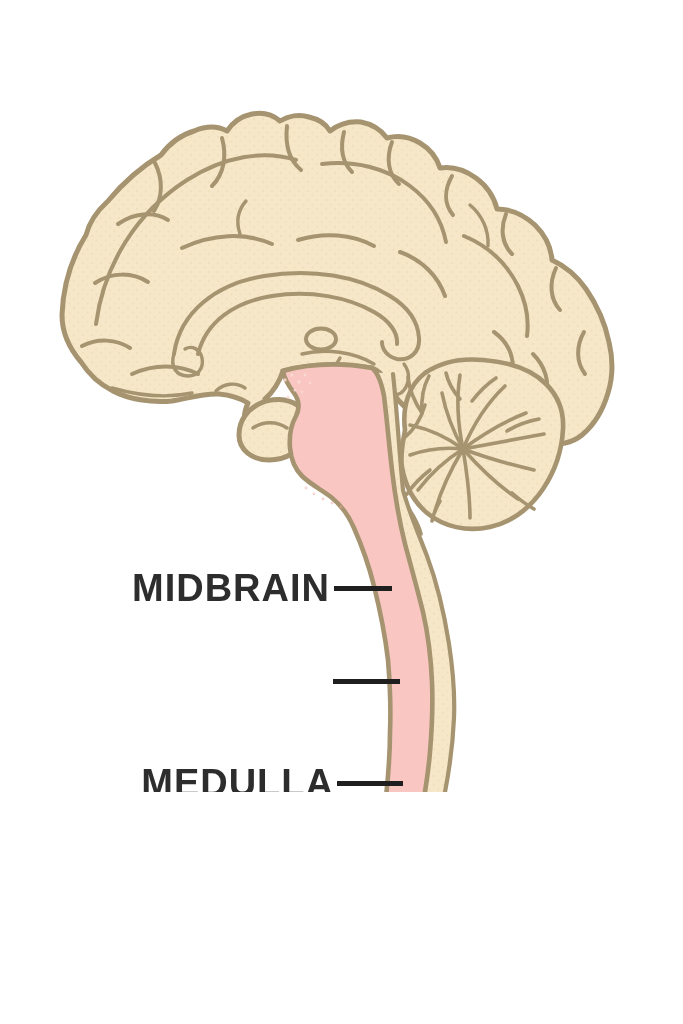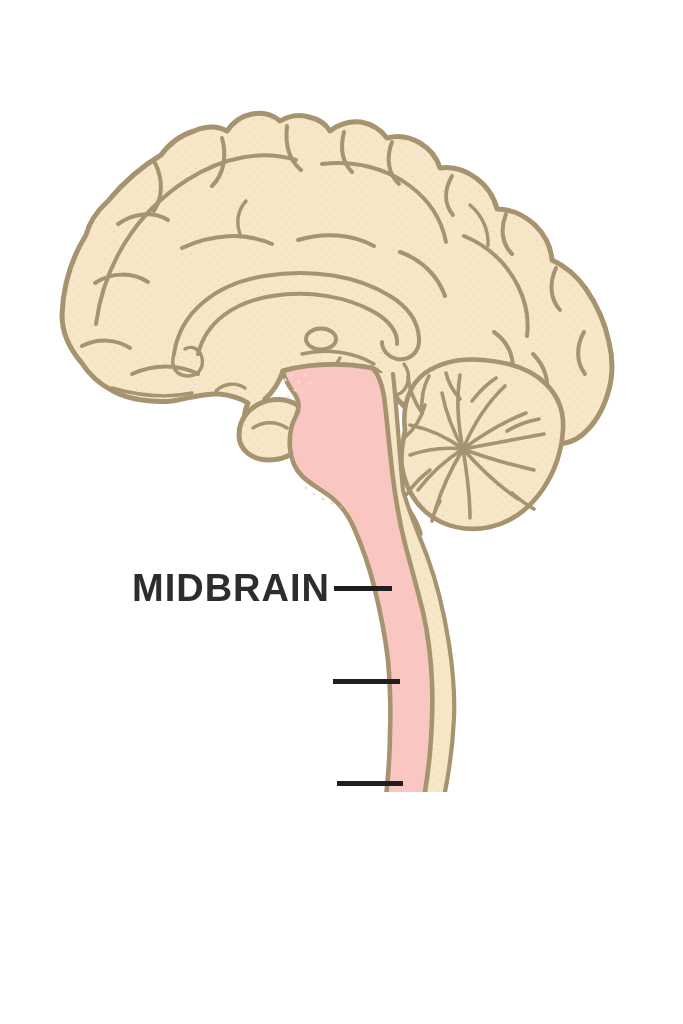--- a/index.html
+++ b/index.html
@@ -275,15 +275,16 @@
       </g>
       <path class="branch" d="M 409 509 C 415 518, 419 526, 421 534"></path>
     </g>
   </svg>
 
   <div class="label" style="top:566px; right:353px;">MIDBRAIN</div>
   <div class="leader" style="left:334px; top:586px; width:58px;"></div>
 
   <div class="leader" style="left:333px; top:679px; width:67px;"></div>
 
+  <div class="label" style="top:761px; right:349px;">MEDULLA</div>
   <div class="leader" style="left:337px; top:781px; width:66px;"></div>
 
 </div>
 
 </body></html>

